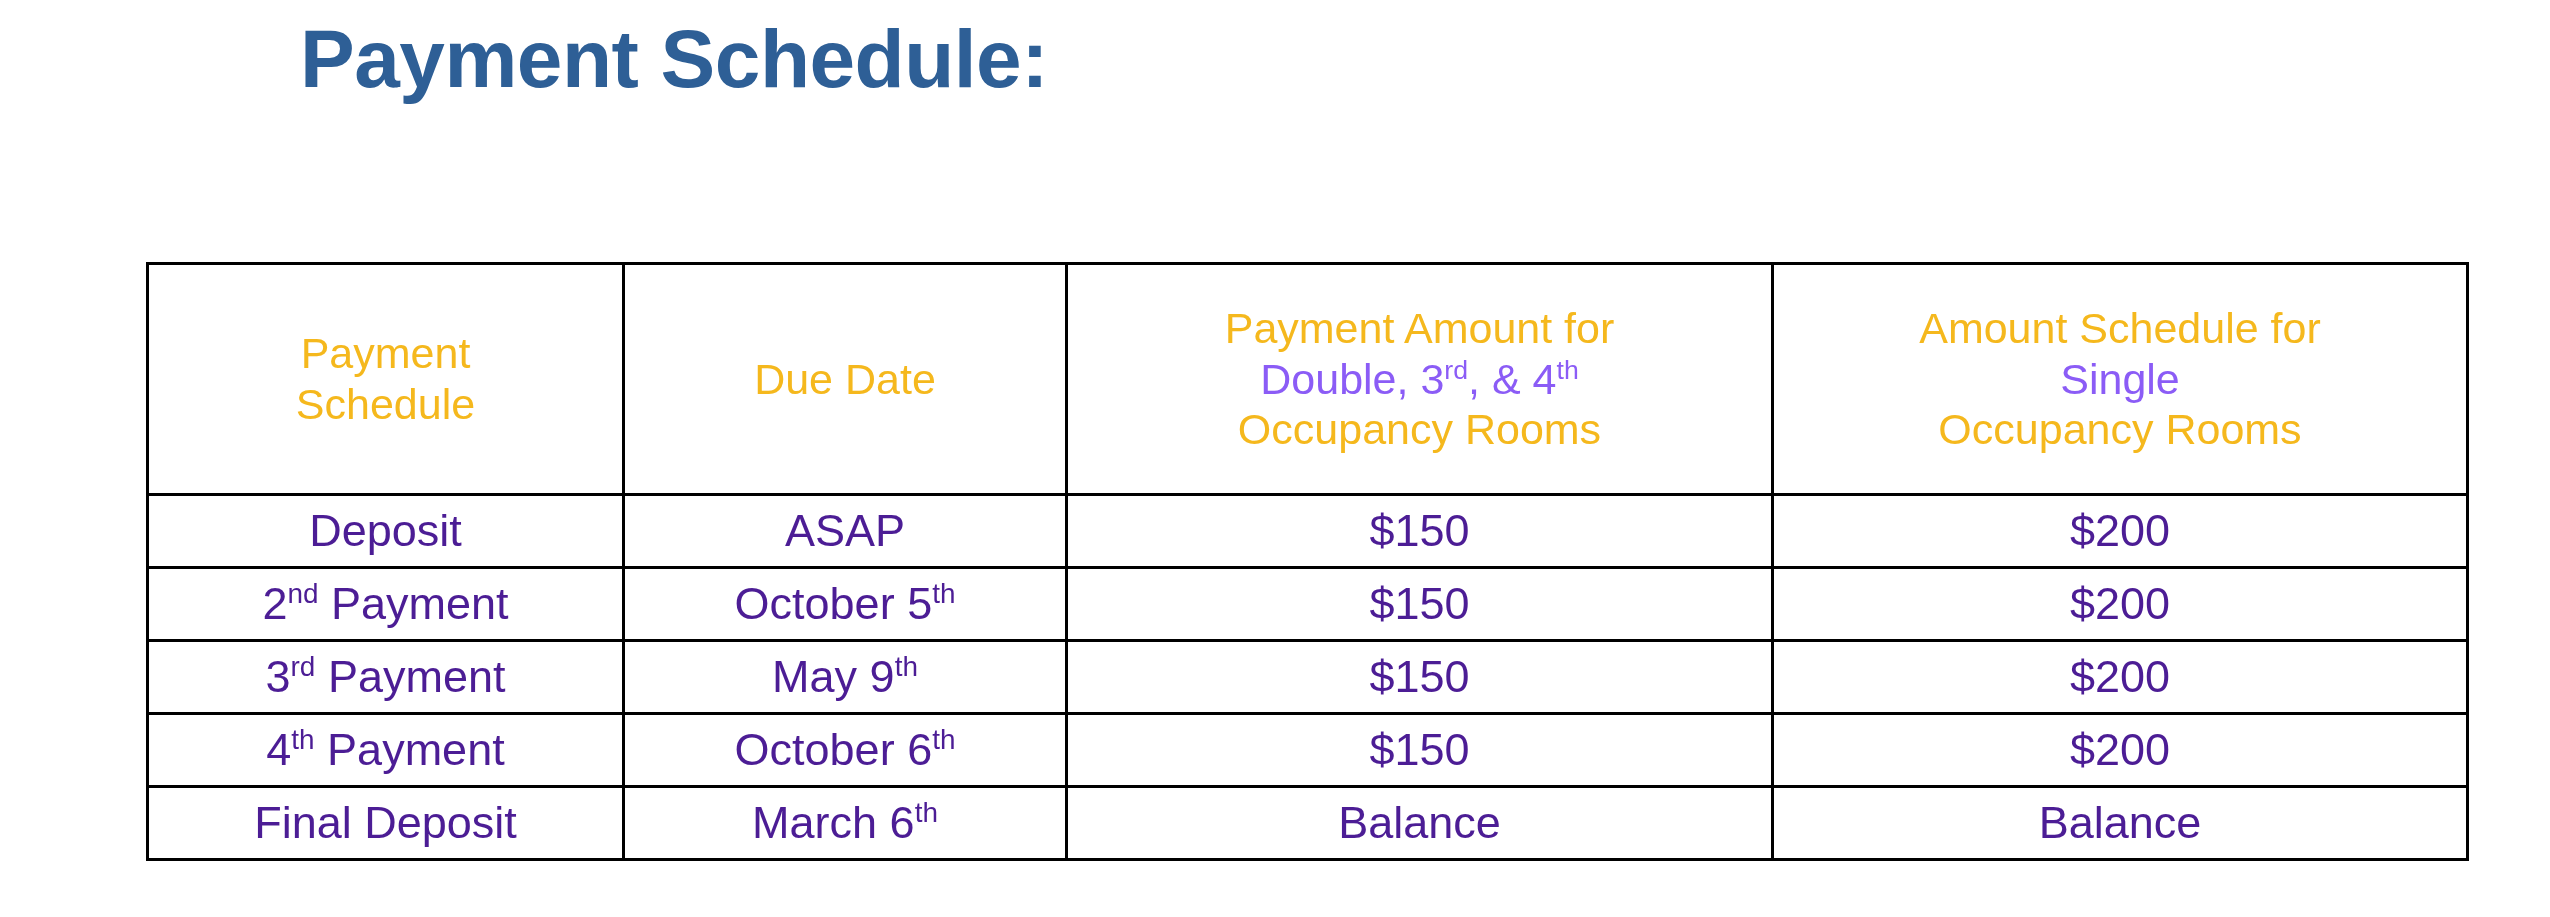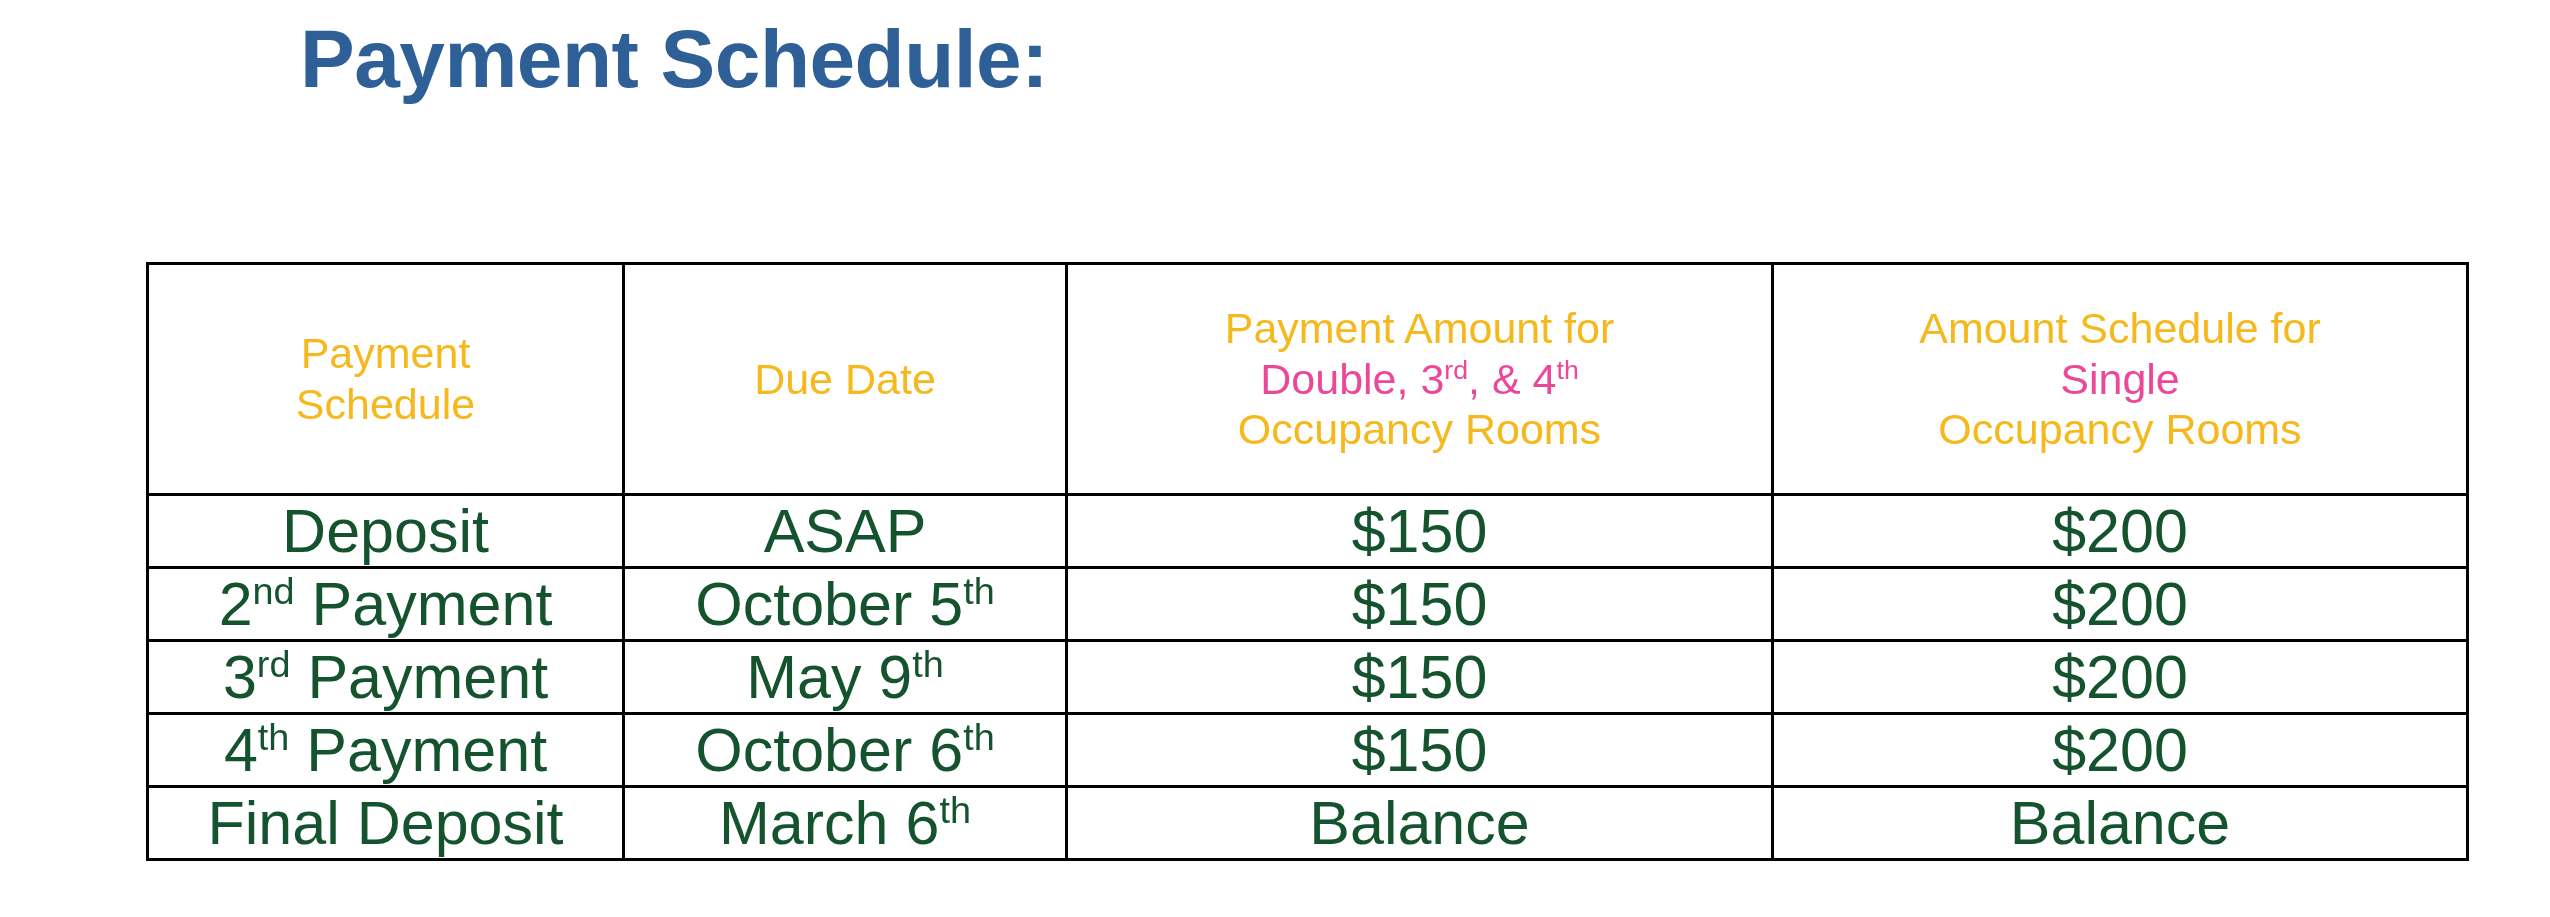--- a/index.html
+++ b/index.html
@@ -63,34 +63,34 @@
   
   .hdr {
     height: 228px;
     font-size: 43px;
     font-weight: bold;
     color: #F5B81D;
     line-height: 1.18;
     padding: 10px 8px 14px 8px;
   }
   .hdr .blue {
-    color: #ec4899;
+    color: #8b5cf6;
     text-align: right;
   }
   .hdr sup {
     font-size: 0.62em;
     vertical-align: super;
     line-height: 0;
   }
 
   
   .cell {
     height: 70px;
-    font-size: 61px;
-    color: #14532d;
+    font-size: 45px;
+    color: #4c1d95;
     line-height: 1.05;
     padding: 0 6px;
     white-space: nowrap;
   }
   .cell sup {
     font-size: 0.62em;
     vertical-align: super;
     line-height: 0;
   }
 </style>

